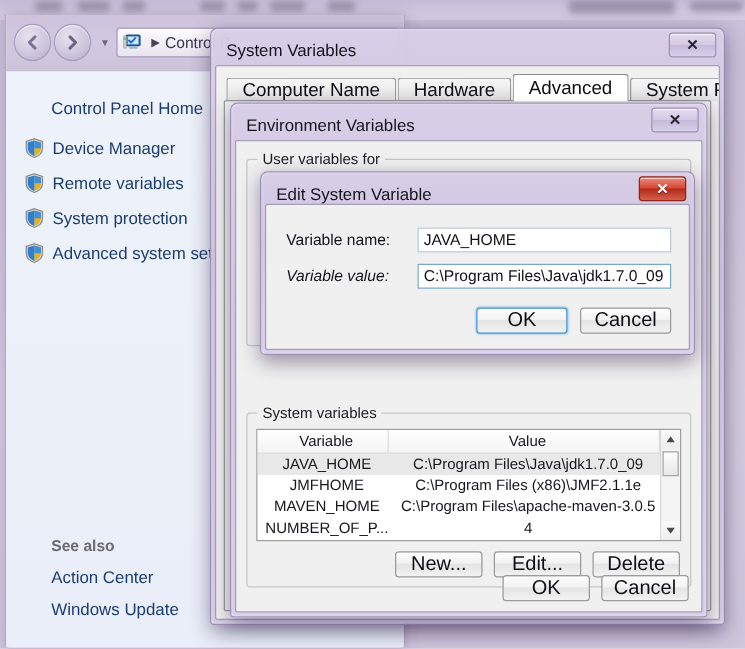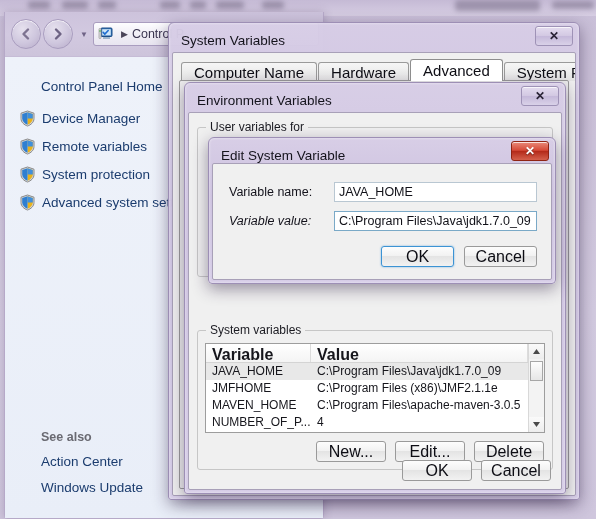--- a/index.html
+++ b/index.html
@@ -151,21 +151,21 @@
   .tab-content {
     position:absolute; left:6px; top:27px; right:6px; bottom:6px;
     background:#f0f0f0;
     border:1px solid #9b9b9b;
     border-radius:2px;
   }
 
   
   #envvars { left:184px; top:82px; width:382px; height:412px; }
   #envvars .aero-client { top:30px; }
-  .ev-inner { position:absolute; inset:0; padding:8px 26px; }
+  .ev-inner { position:absolute; inset:0; padding:8px 26px;text-align:center; }
 
   .groupbox {
     position:absolute;
     border:1px solid #c6c6c6; border-radius:3px;
     background:transparent;
   }
   .groupbox-label {
     position:absolute; top:-8px; left:8px;
     background:#f0f0f0; padding:0 4px;
     font-size:12px; color:#1b1b22;
@@ -178,24 +178,24 @@
     border:1px solid #9d9d9d;
     display:flex;
   }
   .lv-main { flex:1; overflow:hidden; }
   .lv-head {
     display:flex; height:19px;
     background: linear-gradient(180deg,#ffffff 0%,#f4f4f4 100%);
     border-bottom:1px solid #d4d4d4;
   }
   .lv-head .cell {
-    font-size:16px; color:#16161c;
+    font-size:12px; color:#16161c;
     padding:2px 0 0 6px;
     border-right:1px solid #dcdcdc;
-    overflow:hidden; white-space:nowrap;font-weight:bold;
+    overflow:hidden; white-space:nowrap;
   }
   .lv-row { display:flex; height:17px; }
   .lv-row.selected { background:#e8e8e8; }
   .lv-row .cell {
     font-size:12px; color:#16161c;
     padding:1px 0 0 6px;
     overflow:hidden; white-space:nowrap;
   }
   .col-var { width:105px; flex:none; }
   .col-val { flex:1; }

